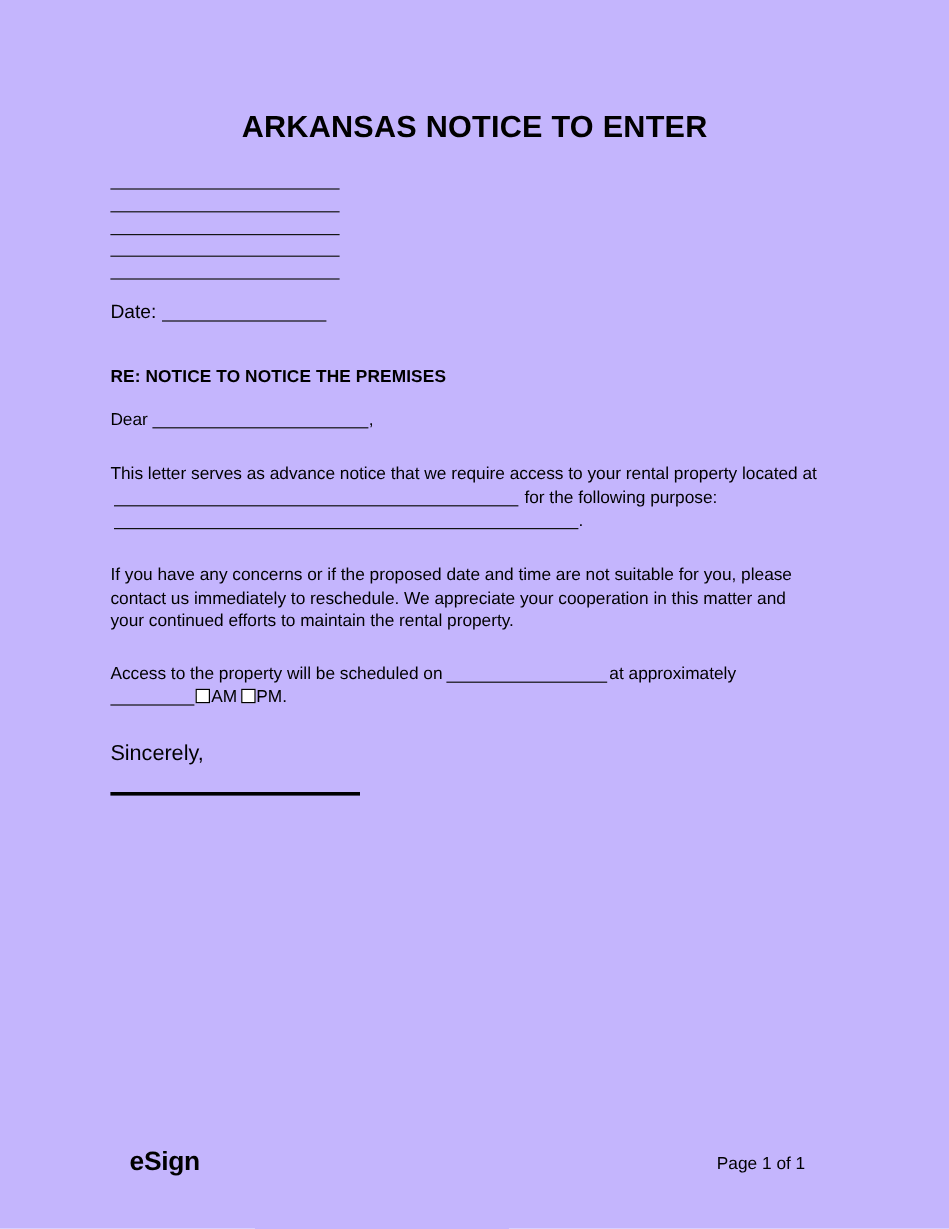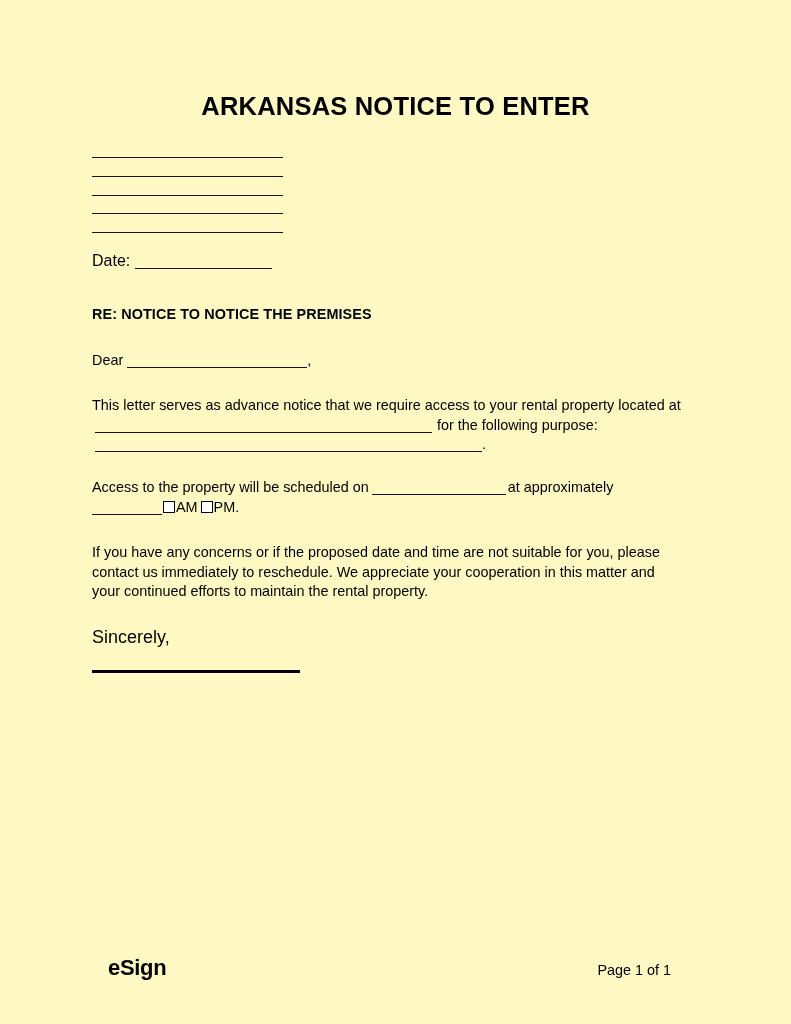--- a/index.html
+++ b/index.html
@@ -13,21 +13,21 @@
     height: 1024px;
     position: relative;
     font-family: "Liberation Sans", sans-serif;
     color: #000000;
     -webkit-font-smoothing: antialiased;
   }
 
   .page {
     position: absolute;
     inset: 0;
-    background: #fef9c3;
+    background: #c4b5fd;
   }
 
   
   .doc-title {
     position: absolute;
     left: 0;
     right: 0;
     top: 92px;
     text-align: center;
     font-size: 25.5px;
@@ -73,21 +73,21 @@
   .rule-date { width: 137px; margin-left: 5px; }
 
   .re-line {
     margin-top: 35px;
     font-weight: bold;
     font-size: 14.4px;
     letter-spacing: 0.1px;
   }
 
   .dear-line {
-    margin-top: 26px;
+    margin-top: 16px;
     white-space: nowrap;
     font-size: 14.4px;
   }
   .rule-dear { width: 180px; margin-left: 4px; }
 
   .para {
     margin-top: 26px;
     font-size: 14.4px;
     line-height: 19.4px;
   }
@@ -159,26 +159,26 @@
     <div class="re-line">RE: NOTICE TO NOTICE THE PREMISES</div>
 
     <div class="dear-line">
       <span>Dear</span><span class="rule-inline rule-dear"></span><span>,</span>
     </div>
 
     <div class="para">
       <span>This letter serves as advance notice that we require access to your rental property located at</span><span class="rule-inline rule-address"></span><span>for the following purpose:</span><span class="rule-inline rule-purpose"></span><span>.</span>
     </div>
 
+    <div class="para">If you have any concerns or if the proposed date and time are not suitable for you, please contact us immediately to reschedule. We appreciate your cooperation in this matter and your continued efforts to maintain the rental property.</div>
+
     <div class="para tight">
       <span>Access to the property will be scheduled on</span><span class="rule-inline rule-sched"></span><span>at approximately</span>
       <span class="rule-inline rule-time"></span><span class="chk"></span><span class="chk-label">AM</span><span class="chk"></span><span class="chk-label">PM.</span>
     </div>
-
-    <div class="para">If you have any concerns or if the proposed date and time are not suitable for you, please contact us immediately to reschedule. We appreciate your cooperation in this matter and your continued efforts to maintain the rental property.</div>
 
     <div class="sincerely">Sincerely,</div>
 
     <div class="sig-line"></div>
 
   </div>
 
   <div class="footer-logo">eSign</div>
 
   <div class="footer-page">Page 1 of 1</div>

